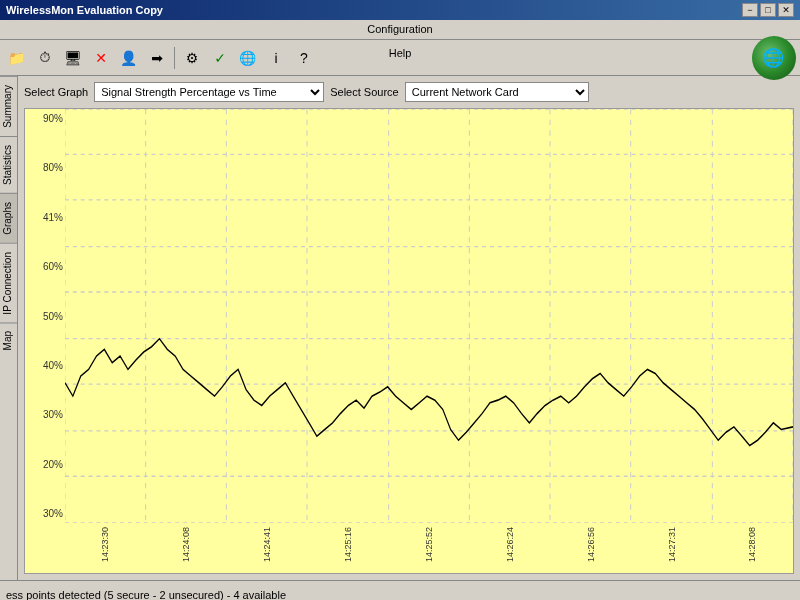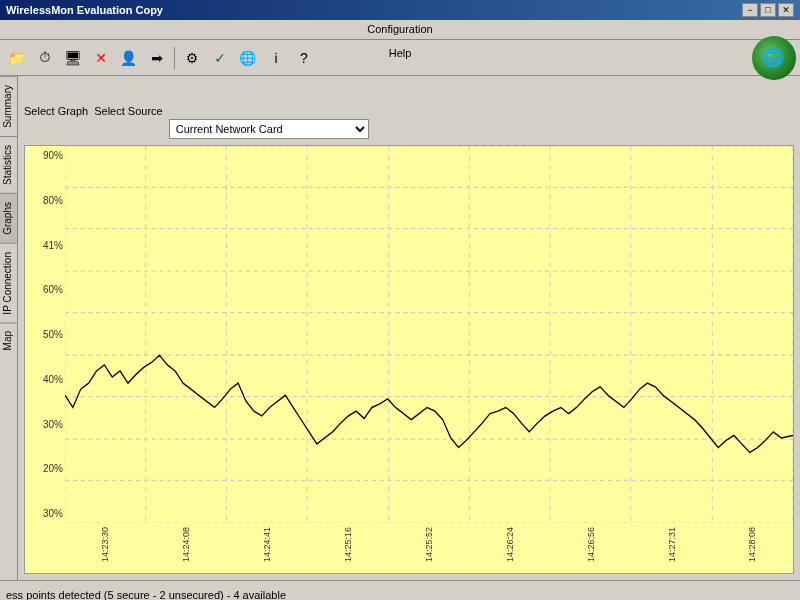--- a/index.html
+++ b/index.html
@@ -98,21 +98,21 @@
     }
     .control-label { font-size: 11px; }
     .control-select {
       font-size: 11px;
       border: 1px solid #888;
       background: white;
       padding: 1px 2px;
       height: 20px;
     }
     .select-graph { width: 230px; }
-    .select-source { width: 200px; margin-top: 37px; }
+    .select-source { width: 184px; }
 
     .chart-container {
       flex: 1;
       background: #ffffa0;
       border: 1px solid #999;
       position: relative;
       overflow: hidden;
     }
 
     .y-axis {
@@ -219,20 +219,26 @@
     <div class="side-tab">Statistics</div>
     <div class="side-tab" style="background:#c0bdb5;">Graphs</div>
     <div class="side-tab">IP Connection</div>
     <div class="side-tab">Map</div>
   </div>
 
   <div class="content-area">
 
     <div class="controls-row">
       <span class="control-label">Select Graph</span>
+      <select class="control-select select-graph">
+        <option>Signal Strength Percentage vs Time</option>
+        <option>Signal Strength dBm vs Time</option>
+        <option>Noise Level vs Time</option>
+        <option>Signal to Noise Ratio vs Time</option>
+      </select>
       <span class="control-label">Select Source</span>
       <select class="control-select select-source">
         <option>Current Network Card</option>
       </select>
     </div>
 
     <div class="chart-container">
 
       <div class="y-axis">
         <span class="y-label">90%</span>

